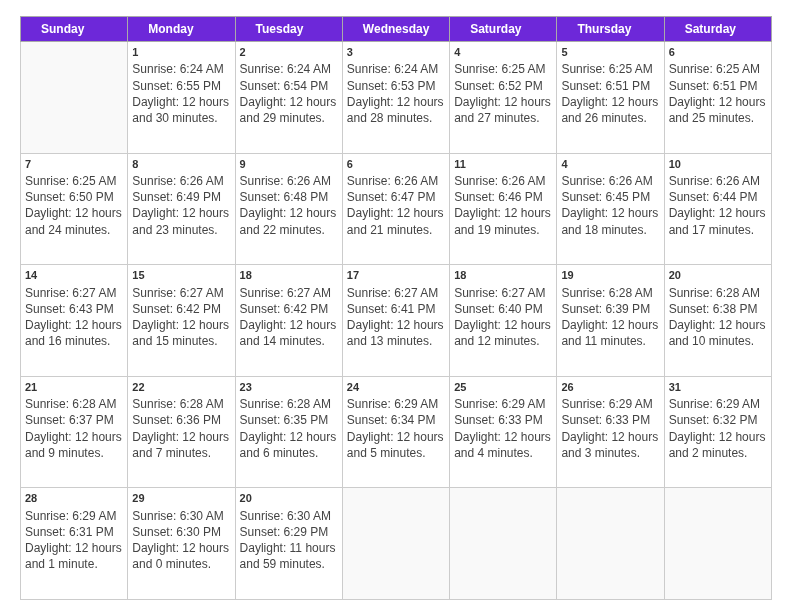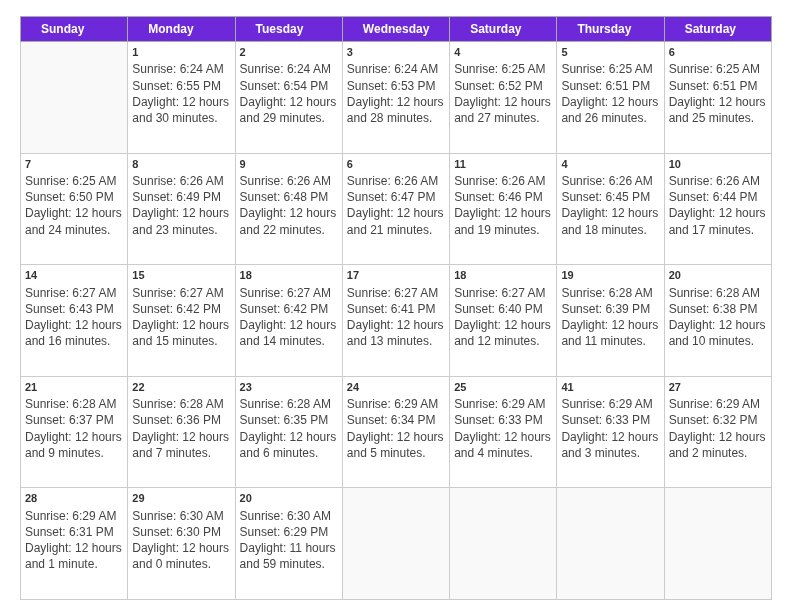--- a/index.html
+++ b/index.html
@@ -300,28 +300,28 @@
 and 5 minutes.</div>
           </td>
           <td>
             <span class="day-num">25</span>
             <div class="day-info" style="white-space: pre-line;">Sunrise: 6:29 AM
 Sunset: 6:33 PM
 Daylight: 12 hours
 and 4 minutes.</div>
           </td>
           <td>
-            <span class="day-num">41</span>
+            <span class="day-num">26</span>
             <div class="day-info" style="white-space: pre-line;">Sunrise: 6:29 AM
 Sunset: 6:33 PM
 Daylight: 12 hours
 and 3 minutes.</div>
           </td>
           <td>
-            <span class="day-num">27</span>
+            <span class="day-num">31</span>
             <div class="day-info" style="white-space: pre-line;">Sunrise: 6:29 AM
 Sunset: 6:32 PM
 Daylight: 12 hours
 and 2 minutes.</div>
           </td>
         </tr>
         <tr>
           <td>
             <span class="day-num">28</span>
             <div class="day-info" style="white-space: pre-line;">Sunrise: 6:29 AM

